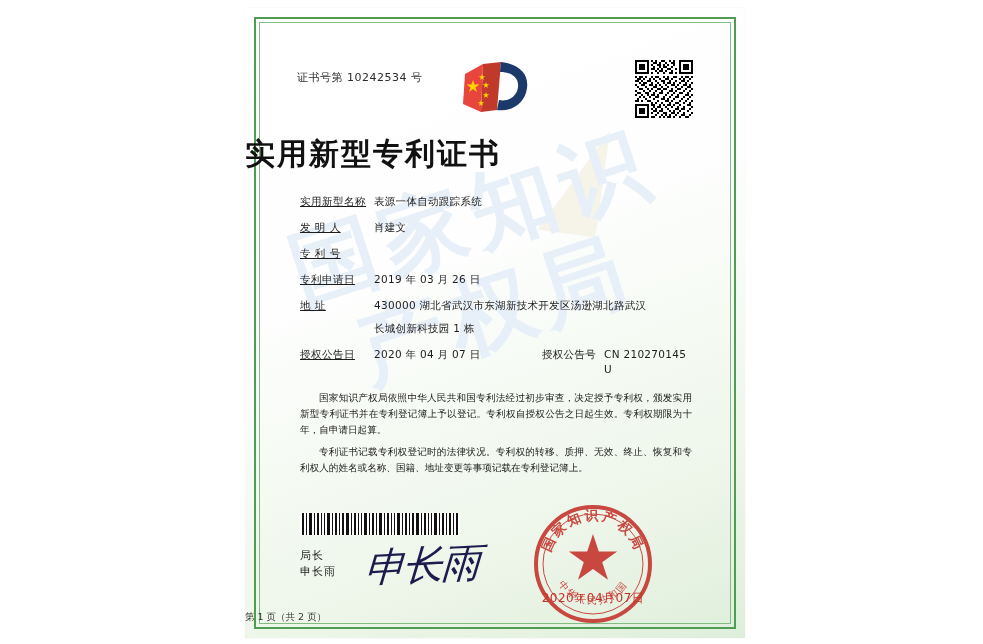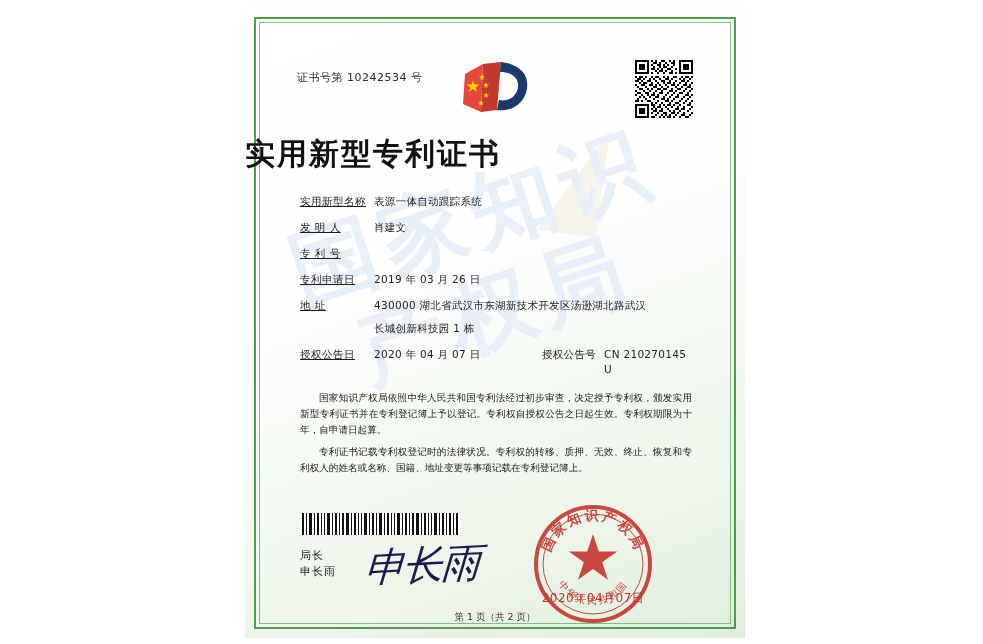--- a/index.html
+++ b/index.html
@@ -218,21 +218,21 @@
     font-size: 12px;
     color: #c4312a;
     letter-spacing: 0.5px;
   }
   
   .page-footer {
     position: absolute;
     left: 0;
     right: 0;
     bottom: 14px;
-    text-align: center;
+    text-align: left;
     font-family: "DejaVu Sans", sans-serif;
     font-size: 9.5px;
     color: #333;
   }
 </style>
 </head>
 <body>
 
 <div class="page">
   <div class="certificate">

